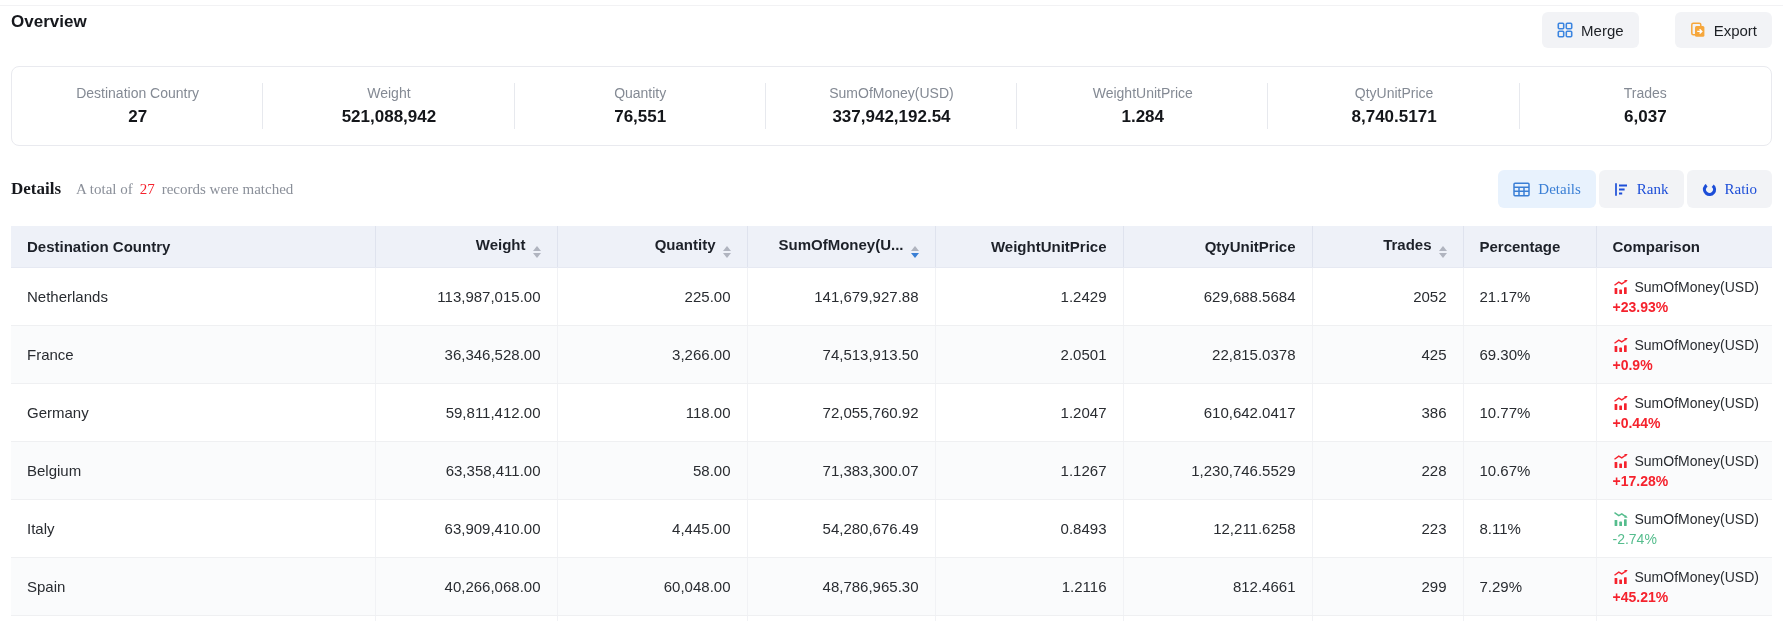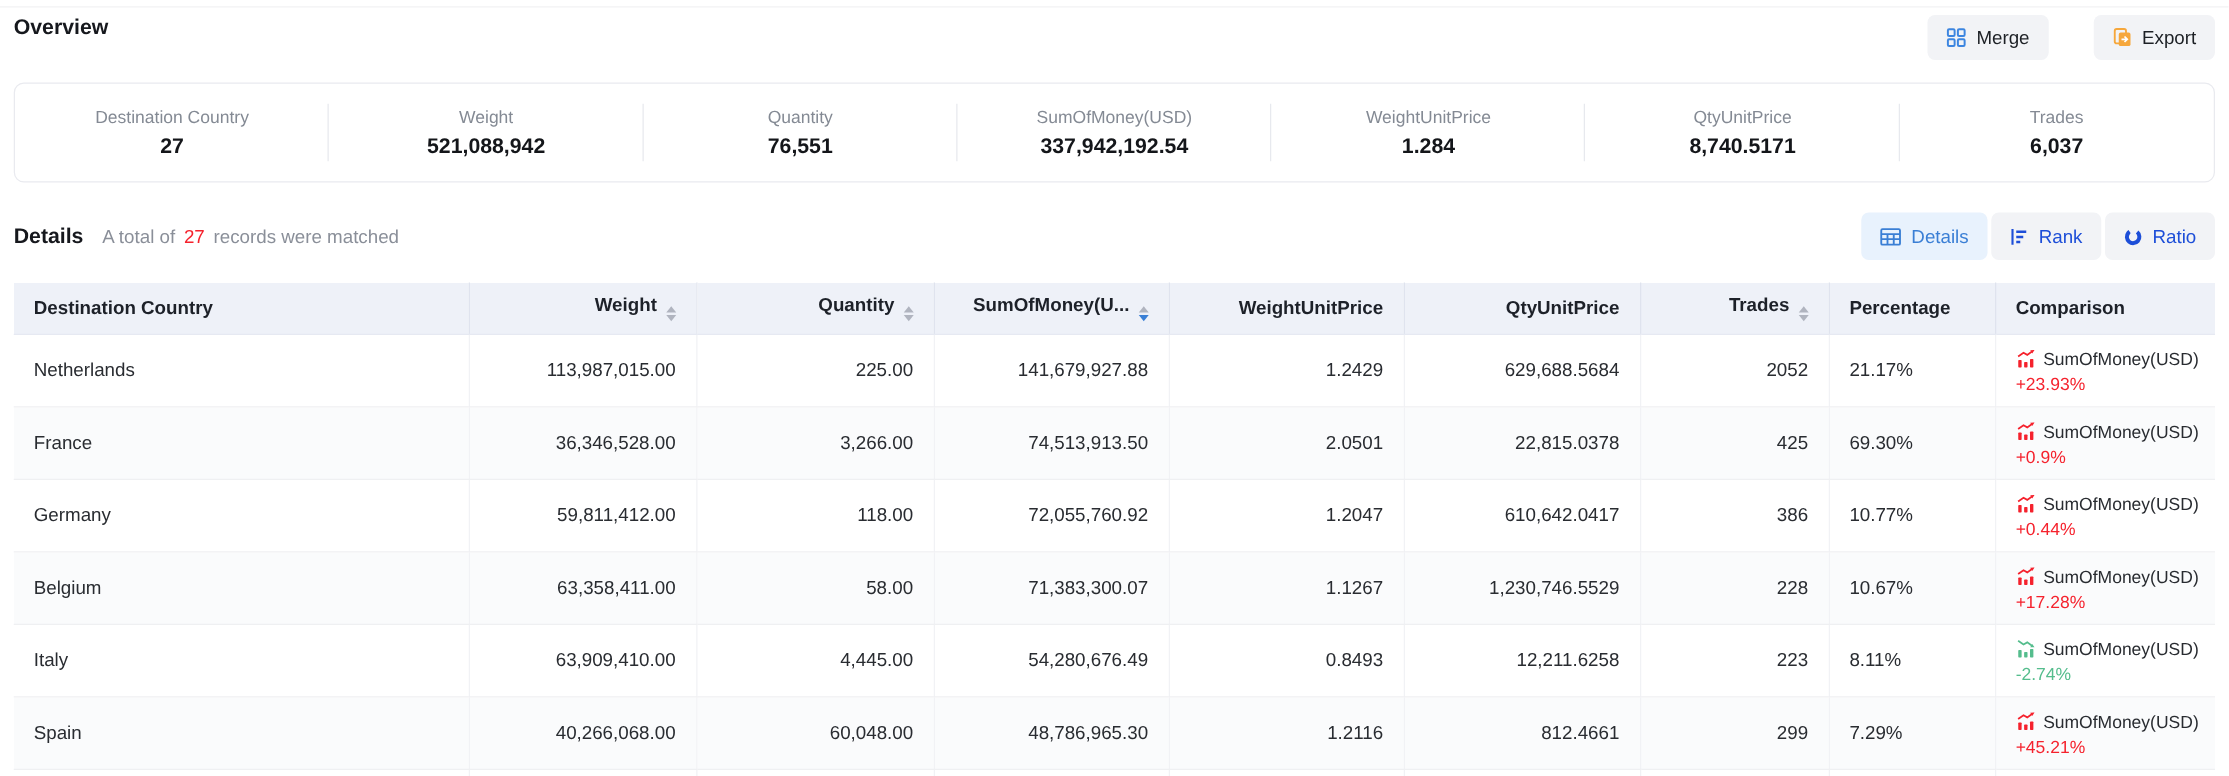--- a/index.html
+++ b/index.html
@@ -16,21 +16,21 @@
   .btn svg{display:block;}
 
   
   .overview-card{margin-top:18px;height:78px;border:1px solid #e9eaef;border-radius:8px;display:flex;align-items:center;background:#fff;}
   .stat{flex:1;display:flex;flex-direction:column;align-items:center;gap:6px;position:relative;}
   .stat:not(:last-child)::after{content:"";position:absolute;right:0;top:50%;transform:translateY(-50%);width:1px;height:46px;background:#e7e9ee;}
   .stat-label{font-size:14px;color:#848a94;}
   .stat-value{font-size:17px;font-weight:700;color:#14161a;}
 
   
-  .details-bar{margin-top:24px;display:flex;justify-content:space-between;align-items:center;height:38px;}
+  .details-bar{margin-top:24px;display:flex;justify-content:space-between;align-items:center;height:38px;font-family:Liberation Serif, serif;}
   .details-left{display:flex;align-items:baseline;gap:15px;}
   .section-title{font-size:17px;font-weight:700;color:#16181d;}
   .summary{font-size:15px;color:#8a8f99;}
   .summary .count{color:#f5222d;margin:0 7px;}
   .switcher{display:flex;gap:3px;}
   .switch-btn{display:inline-flex;align-items:center;gap:8px;height:38px;padding:0 15px;background:#f2f3f6;
        border:none;border-radius:6px;font-size:15px;color:#1d4ed8;cursor:pointer;font-family:inherit;}
   .switch-btn.active{background:#e8f2fd;color:#3a7fd5;}
   .switch-btn svg{display:block;}
 
@@ -43,21 +43,21 @@
   th:last-child,td:last-child{border-right:none;}
   tbody tr:nth-child(even) td{background:#fafbfc;}
   .align-right{text-align:right;}
   .sorter{display:inline-flex;flex-direction:column;gap:2px;margin-left:7px;vertical-align:-1px;}
   .caret{width:0;height:0;border-left:4.5px solid transparent;border-right:4.5px solid transparent;}
   .caret.up{border-bottom:5.5px solid #b0b4bf;}
   .caret.down{border-top:5.5px solid #b0b4bf;}
   .caret.down.on{border-top-color:#3a7fd5;}
   .cmp-line1{display:flex;align-items:center;gap:6px;font-size:14px;color:#292c31;}
   .cmp-delta{font-size:14px;margin-top:4px;}
-  .cmp-delta.up{color:#f5222d;}
+  .cmp-delta.up{color:#f5222d;font-weight:bold;}
   .cmp-delta.down{color:#55bd8d;}
   .trend{display:inline-flex;}
   .trend.up{color:#f5222d;}
   .trend.down{color:#55bd8d;}
   tr.partial td{background:#fff;}
 </style>
 </head>
 <body>
 
 <div class="hairline"></div>

